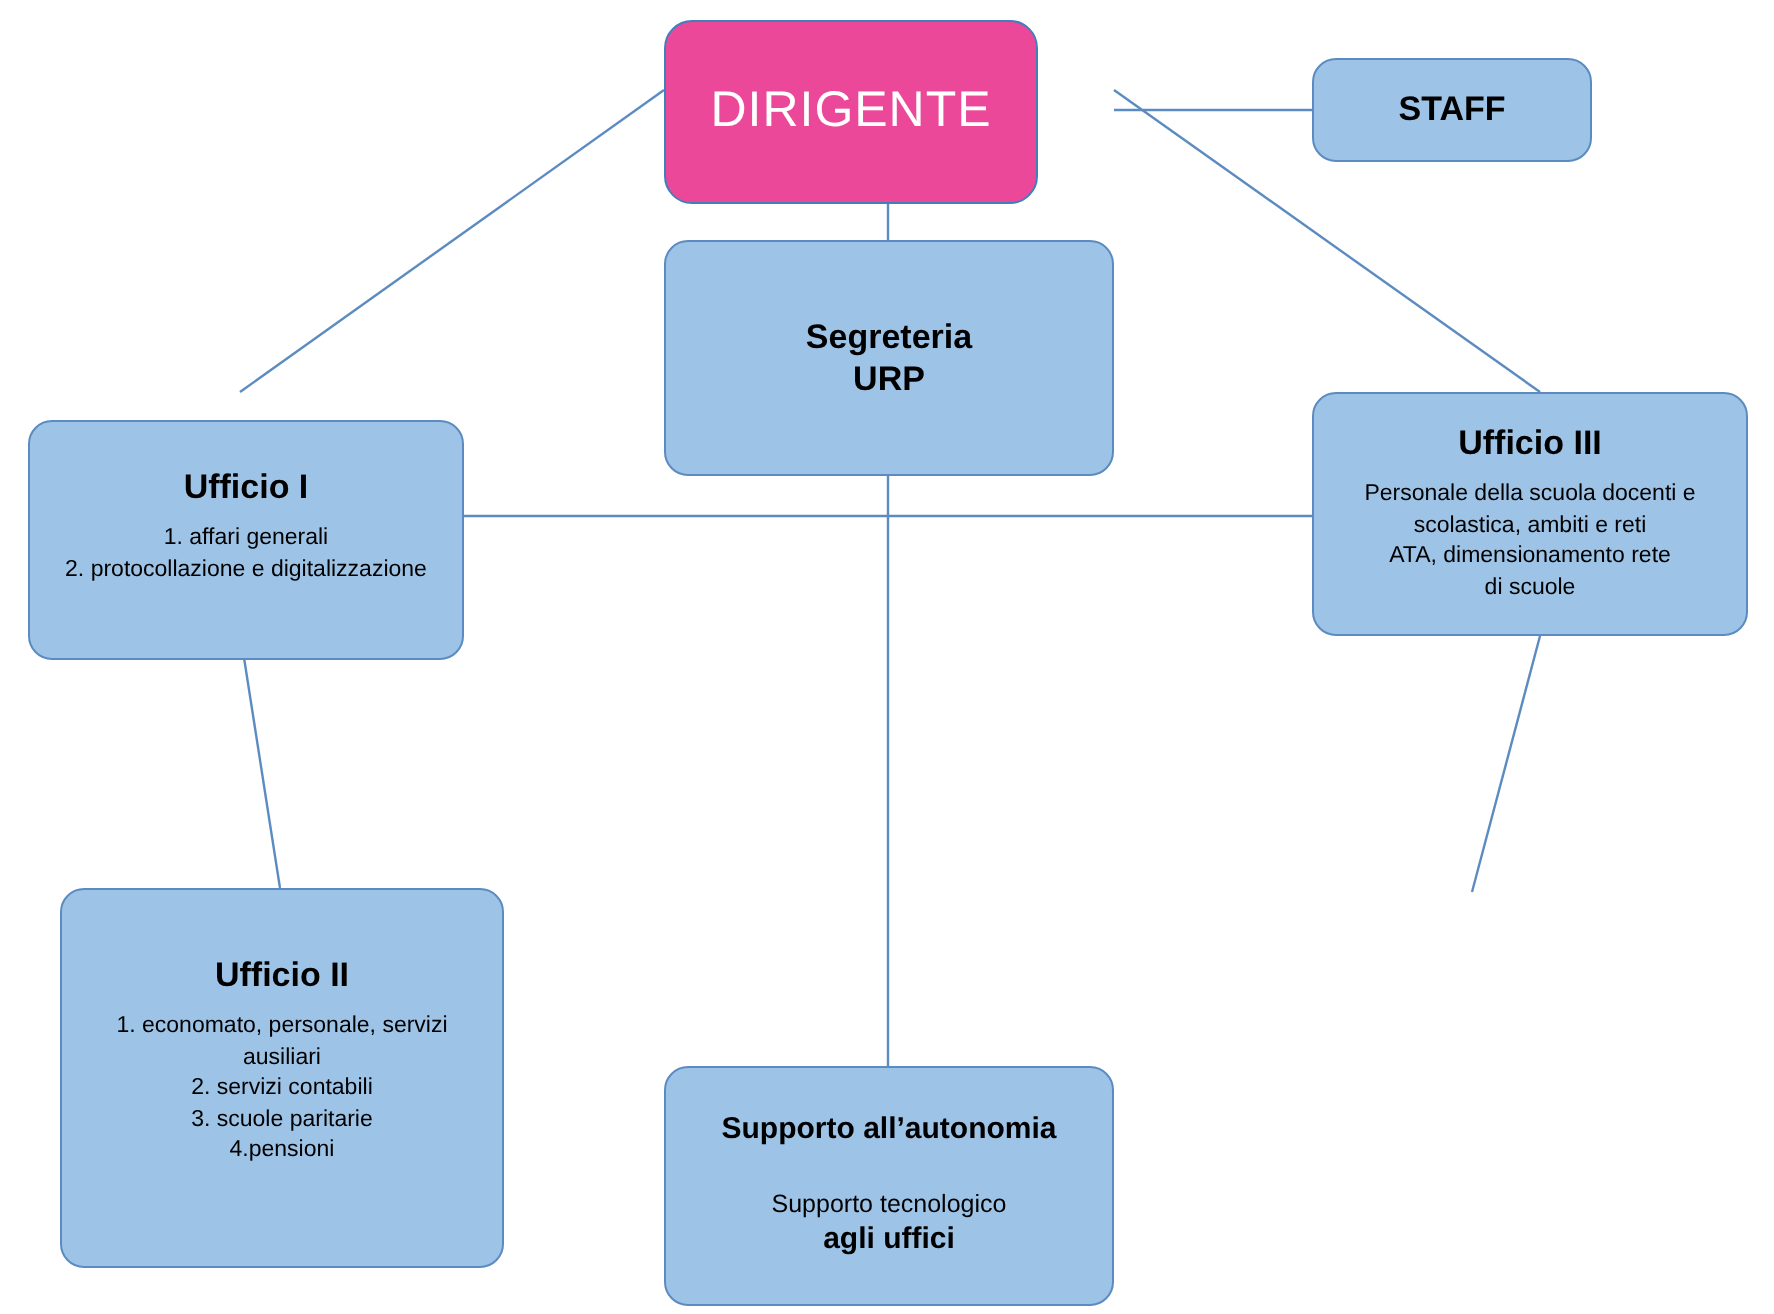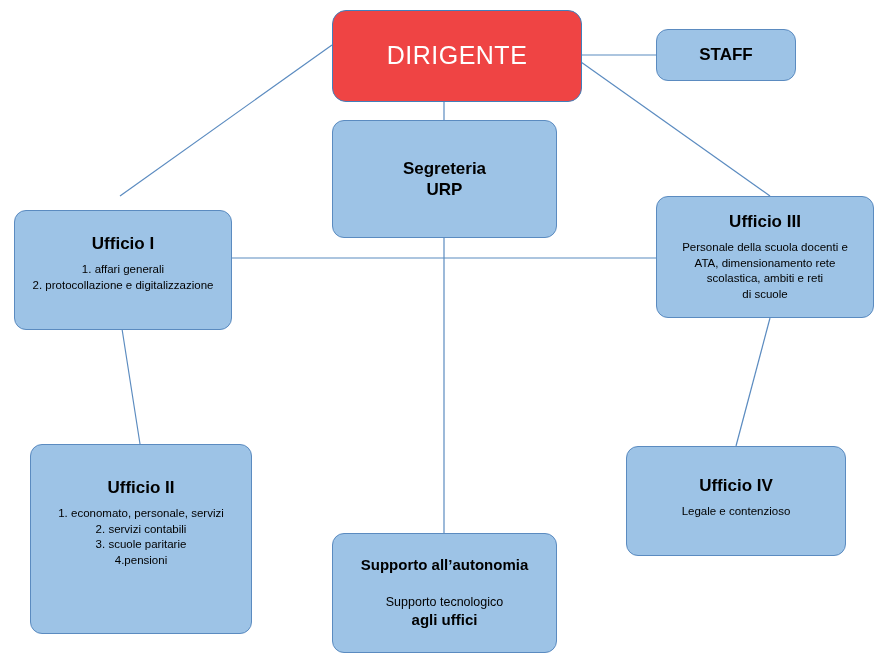--- a/index.html
+++ b/index.html
@@ -49,23 +49,23 @@
     margin-top: 8px;
   }
   .node .body .ln {
     display: block;
   }
 
   
   #node-dirigente {
     left: 332px;
     top: 10px;
-    width: 250px;
+    width: 187px;
     height: 92px;
-    background: #ef4444;
+    background: #ec4899;
     border: 1px solid #417fbb;
     border-radius: 14px;
   }
   #node-dirigente .title {
     color: #ffffff;
     font-weight: normal;
     font-size: 25px;
     letter-spacing: 0.5px;
   }
 
@@ -186,42 +186,37 @@
     <div class="body">
       <span class="ln">1. affari generali</span>
       <span class="ln">2. protocollazione e digitalizzazione</span>
     </div>
   </div>
 
   <div class="node" id="node-ufficio3">
     <div class="title">Ufficio III</div>
     <div class="body">
       <span class="ln">Personale della scuola docenti e</span>
+      <span class="ln">scolastica, ambiti e reti</span>
       <span class="ln">ATA, dimensionamento  rete</span>
-      <span class="ln">scolastica, ambiti e reti</span>
       <span class="ln">di scuole</span>
     </div>
   </div>
 
   <div class="node" id="node-ufficio2">
     <div class="title">Ufficio II</div>
     <div class="body">
       <span class="ln">1. economato, personale, servizi</span>
+      <span class="ln">ausiliari</span>
       <span class="ln">2. servizi contabili</span>
       <span class="ln">3. scuole paritarie</span>
       <span class="ln">4.pensioni</span>
     </div>
   </div>
 
-  <div class="node" id="node-ufficio4">
-    <div class="title">Ufficio IV</div>
-    <div class="body">
-      <span class="ln">Legale e contenzioso</span>
-    </div>
-  </div>
 
   <div class="node" id="node-supporto">
     <div class="title">Supporto all’autonomia</div>
     <div class="title2">Supporto tecnologico</div>
     <div class="title">agli uffici</div>
   </div>
 
 </div>
 
 </body></html>

